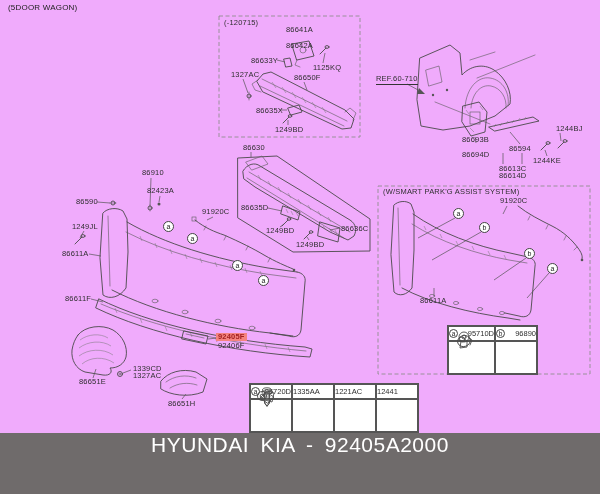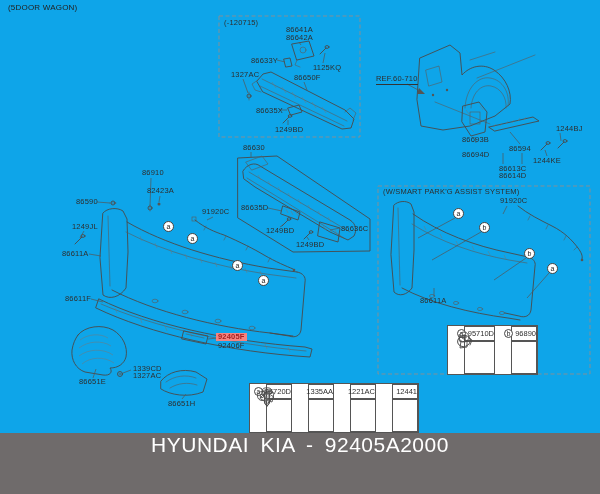--- a/index.html
+++ b/index.html
@@ -1,41 +1,41 @@
 <!DOCTYPE html>
 <html style="--hl-bg: #f5837f; --hl-text: #a32222; --footer-bg: #6f6b6b; --line: #4a4a4a;"><head>
 <meta charset="utf-8">
 <style>
   :root{
     --hl-bg:#f5837f; --hl-text:#a32222; --footer-bg:#6f6b6b; --line:#4a4a4a;
   }
   html,body{margin:0;padding:0;background:#fff;}
-  .stage{position:relative;width:600px;height:494px;background:#0ea5e9;overflow:hidden;
+  .stage{position:relative;width:600px;height:494px;background:#f0abfc;overflow:hidden;
          font-family:"Liberation Sans",sans-serif;}
   svg{position:absolute;left:0;top:0;}
   .ln{fill:none;stroke:var(--line);stroke-width:0.9;stroke-linecap:round;stroke-linejoin:round;}
   .ln2{fill:none;stroke:#5a5a5a;stroke-width:0.6;stroke-linecap:round;}
   .hatch{fill:none;stroke:#777;stroke-width:0.5;}
   .ldr{fill:none;stroke:#555;stroke-width:0.7;}
   .dash{fill:none;stroke:#8f8f8f;stroke-width:0.9;stroke-dasharray:4 2.5;}
   .fill{fill:#555;stroke:none;}
   .callout{position:absolute;font-size:7.5px;letter-spacing:.2px;color:#2e2e2e;
            white-space:nowrap;line-height:8px;}
   .note{font-size:8px;color:#222;}
   .hl{background:var(--hl-bg);color:var(--hl-text);padding:0 2px;font-weight:bold;text-align:right;}
   .refline{border-bottom:1px solid #333;padding-bottom:1px;}
   .mkr{position:absolute;width:11px;height:11px;border:1px solid #444;border-radius:50%;
        display:flex;align-items:center;justify-content:center;font-size:7px;color:#222;
        background:#fff;box-sizing:border-box;}
   .mkr-inline{display:inline-flex;width:9px;height:9px;border:1px solid #444;border-radius:50%;
        align-items:center;justify-content:center;font-size:6.5px;color:#222;margin-right:2px;
        box-sizing:border-box;vertical-align:-1px;background:#fff;flex:none;}
   .ptable{position:absolute;background:#fff;border:1px solid #555;display:grid;}
-  .pcell{border:0.5px solid #555;display:flex;align-items:center;justify-content:flex-end;
-         font-size:7.5px;color:#2e2e2e;margin-left:16px;}
+  .pcell{border:0.5px solid #555;display:flex;align-items:center;justify-content:space-between;
+         font-size:7.5px;color:#2e2e2e;}
   .phead{height:13px;}
   .picon{height:31px;}
   .footer{position:absolute;left:0;top:433px;width:600px;height:61px;background:var(--footer-bg);
           display:flex;align-items:flex-start;justify-content:center;gap:30px;color:#fff;
           font-size:21px;letter-spacing:.5px;}
   .footer span{word-spacing:5px;}
 </style>
 </head>
 <body>
 
@@ -186,21 +186,21 @@
       <circle class="fill" cx="582" cy="260" r="1.3"></circle>
 
       <path class="ldr" d="M455,218 L418,238 M481,232 L432,260 M526,258 L494,280 M549,273 L527,298 M434,296 L434,288 M507,206 L503,214"></path>
     </g>
   </svg>
 
   <span class="callout note" style="left:8px;top:4px">(5DOOR WAGON)</span>
 
   <span class="callout" style="left:224px;top:19px">(-120715)</span>
   <span class="callout" style="left:286px;top:26px">86641A</span>
-  <span class="callout" style="left:286px;top:34px">86642A</span>
+  <span class="callout" style="left:286px;top:42px">86642A</span>
   <span class="callout" style="left:251px;top:57px">86633Y</span>
   <span class="callout" style="left:313px;top:64px">1125KQ</span>
   <span class="callout" style="left:231px;top:71px">1327AC</span>
   <span class="callout" style="left:294px;top:74px">86650F</span>
   <span class="callout" style="left:256px;top:107px">86635X</span>
   <span class="callout" style="left:275px;top:126px">1249BD</span>
 
   <span class="callout refline" style="left:376px;top:75px">REF.60-710</span>
   <span class="callout" style="left:462px;top:136px">86693B</span>
   <span class="callout" style="left:462px;top:151px">86694D</span>

